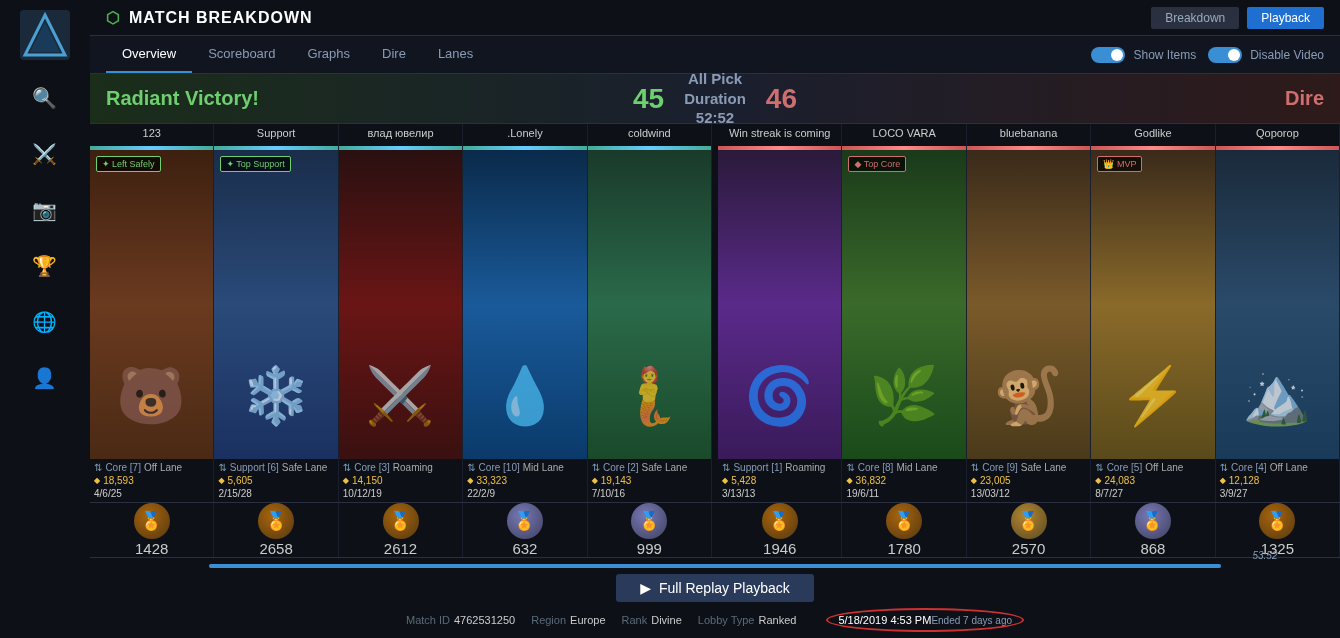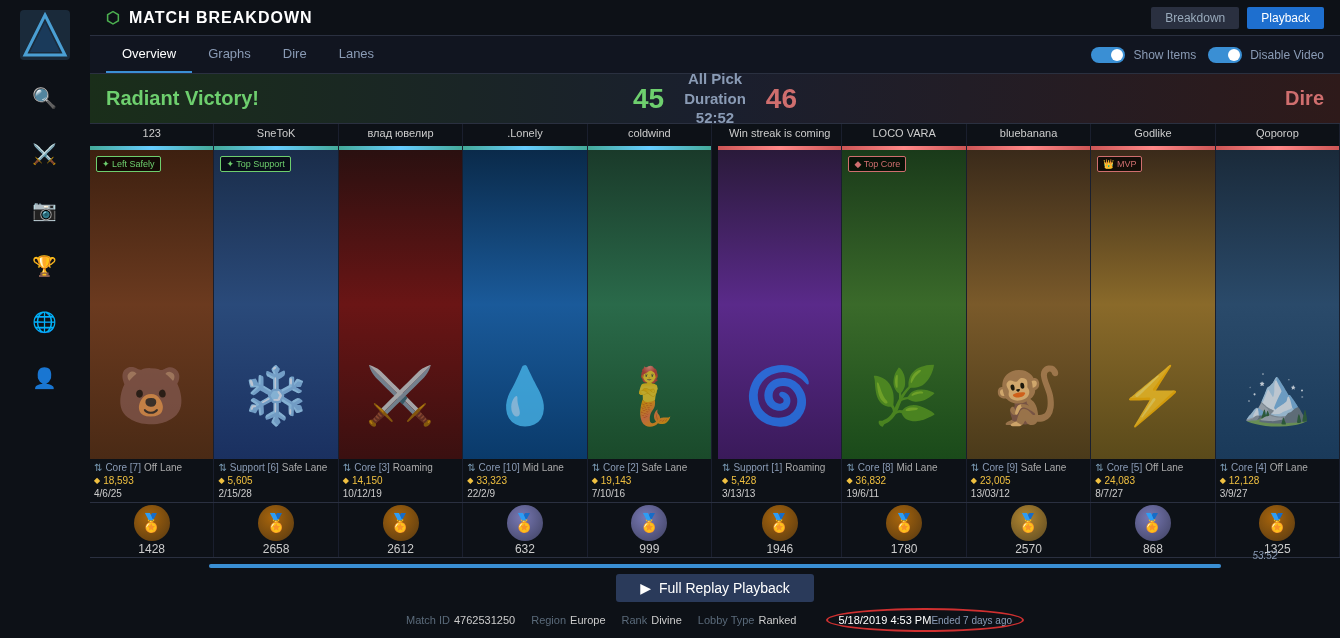--- a/index.html
+++ b/index.html
@@ -311,21 +311,21 @@
     .medal-icon {
       width: 36px;
       height: 36px;
       border-radius: 50%;
       display: flex;
       align-items: center;
       justify-content: center;
       font-size: 18px;
     }
     .medal-num {
-      font-size: 12px;
+      font-size: 15px;
       color: #ccc;
       margin-top: 1px;
     }
 
     
     .footer-section {
       background: #0d1117;
       border-top: 1px solid #2a3040;
       padding: 6px 0;
       display: flex;
@@ -427,20 +427,21 @@
       <span>MATCH BREAKDOWN</span>
     </div>
     <div class="topbar-actions">
       <button class="topbar-btn">Breakdown</button>
       <button class="topbar-btn active">Playback</button>
     </div>
   </div>
 
   <div class="navtabs">
     <div class="navtab active">Overview</div>
+    <div class="navtab">Scoreboard</div>
     <div class="navtab">Graphs</div>
     <div class="navtab">Dire</div>
     <div class="navtab">Lanes</div>
     <div class="navtab-spacer"></div>
     <div class="toggle-group">
       <div class="toggle-switch"></div>
       <span class="toggle-label">Show Items</span>
     </div>
     <div class="toggle-group" style="margin-left:12px">
       <div class="toggle-switch"></div>
@@ -480,21 +481,21 @@
       <span style="color:#aaa">Off Lane</span>
     </div>
     <div class="player-gold-row">
       <span class="gold-icon">◆</span>
       <span>18,593</span>
     </div>
     <div class="player-kda-row">4/6/25</div>
   </div>
         </div>
         <div class="player-col">
-          <div class="player-name-bar">SneToK</div>
+          <div class="player-name-bar">Support</div>
           <div class="player-badge-bar radiant-badge"></div>
           <div class="player-hero-img hero-winter">
             <div class="player-role-badge"><span>✦</span> Top Support</div>
             <div style="font-size: 56px; position: absolute; bottom: 30px; left: 50%; transform: translateX(-50%); opacity: 0.7;">❄️</div>
           </div>
           <div class="player-stats-bar">
     <div class="player-role-row">
       <span class="role-icon">⇅</span>
       <span>Support [6]</span>
       <span style="color:#aaa">Safe Lane</span>

